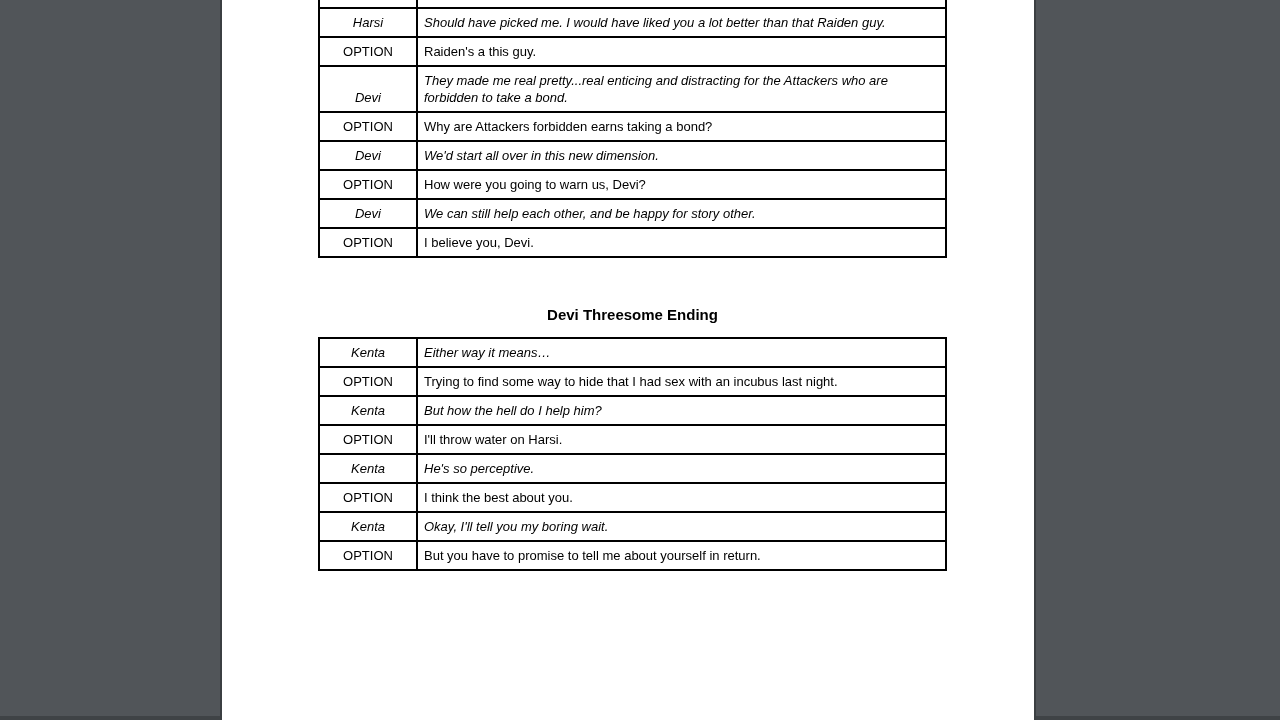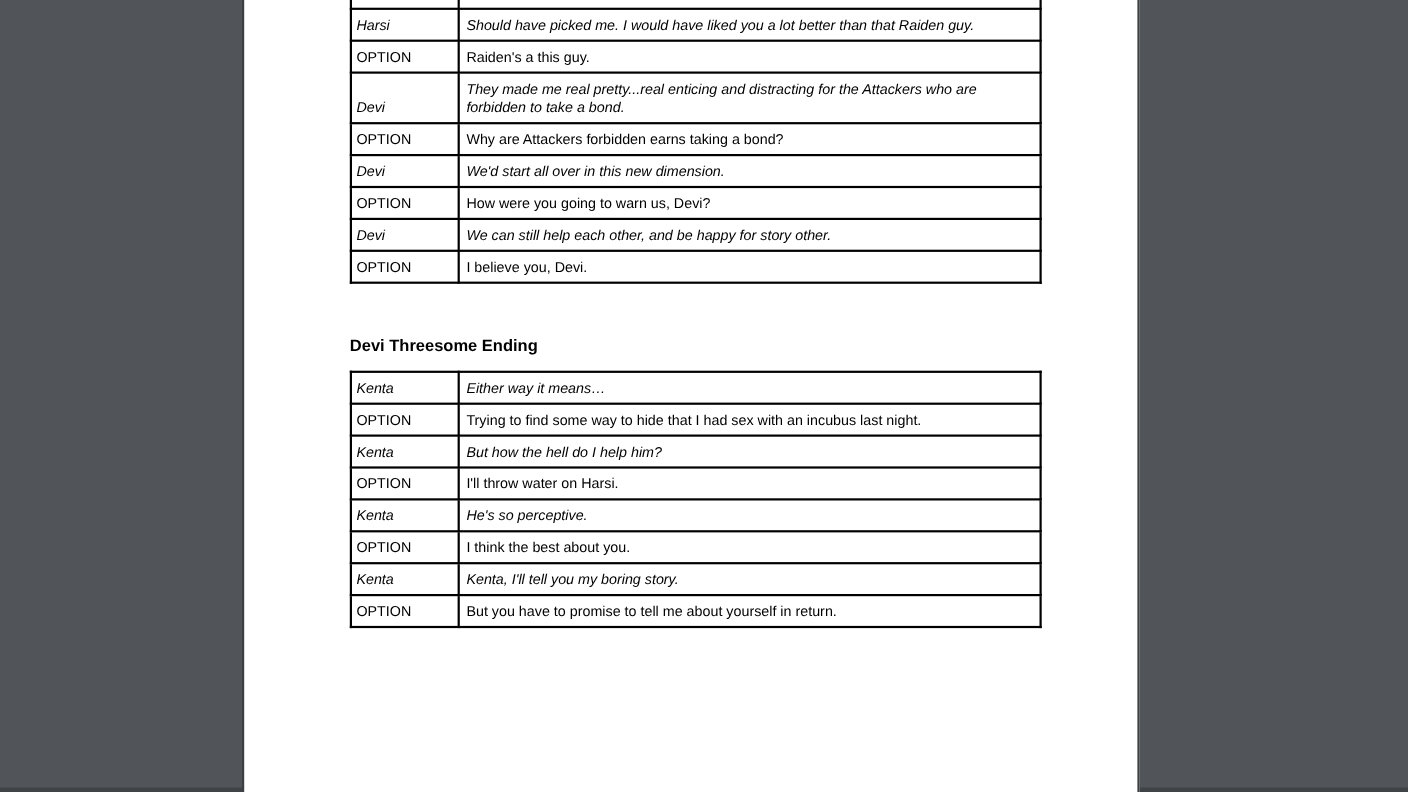--- a/index.html
+++ b/index.html
@@ -38,37 +38,39 @@
   table.dialogue td {
     border:2px solid #000;
     vertical-align:bottom;
     font-size:13px;
     line-height:17px;
     color:#000;
     overflow:hidden;
   }
   td.speaker-cell {
     width:88px;
+    text-align:center;
     padding:5px 4px;
   }
   td.line-cell {
     padding:5px 6px;
   }
   tr.speech td { font-style:italic; }
   tr.option td { font-style:normal; }
   .achievement-note {
     margin:26px 0 0 0;
     font-size:15px;
     line-height:17px;
   }
   .section-heading {
     margin:48px 0 0 0;
     font-size:15px;
     line-height:17px;
     font-weight:bold;
+    text-align:center;
   }
   table.second { margin-top:14px; }
 </style>
 </head>
 <body>
 
 <div class="bottom-shade"></div>
 
 <div class="page">
   <div class="content">
@@ -138,21 +140,21 @@
         <tr class="speech">
           <td class="speaker-cell">Kenta</td>
           <td class="line-cell">He's so perceptive.</td>
         </tr>
         <tr class="option">
           <td class="speaker-cell">OPTION</td>
           <td class="line-cell">I think the best about you.</td>
         </tr>
         <tr class="speech">
           <td class="speaker-cell">Kenta</td>
-          <td class="line-cell">Kenta, I'll tell you my boring story.</td>
+          <td class="line-cell">Okay, I'll tell you my boring wait.</td>
         </tr>
         <tr class="option">
           <td class="speaker-cell">OPTION</td>
           <td class="line-cell">But you have to promise to tell me about yourself in return.</td>
         </tr>
       </tbody>
     </table>
 
   </div>
 </div>

